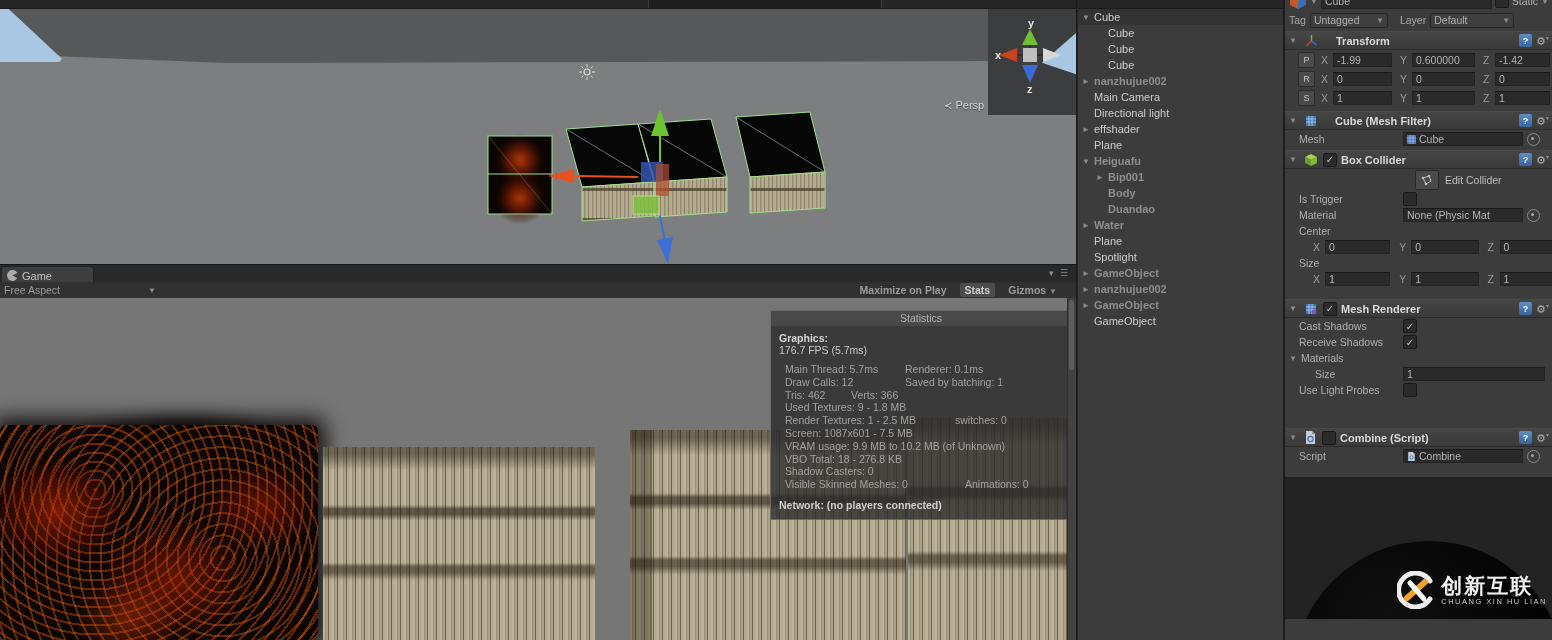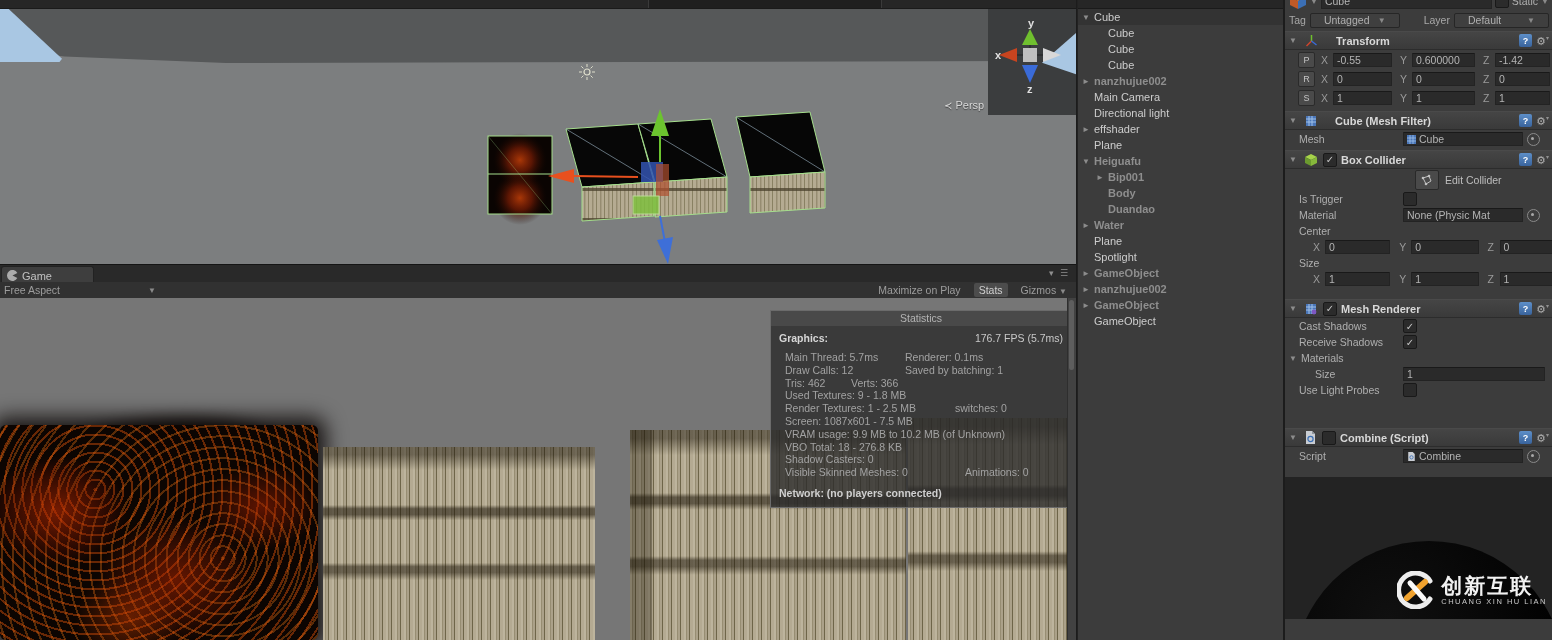--- a/index.html
+++ b/index.html
@@ -25,21 +25,21 @@
 
   
   #game-tabbar{left:0;top:264px;width:1076px;height:18px;background:#292929;border-top:1px solid #151515;}
   #game-tab{position:absolute;left:1px;top:1px;width:86px;height:17px;background:#3E3E3E;
             border:1px solid #222;border-bottom:none;border-radius:3px 3px 0 0;
             display:flex;align-items:center;gap:4px;padding-left:5px;color:#C2C2C2;}
   #tabbar-icons{position:absolute;right:6px;top:3px;color:#8F8F8F;font-size:9px;letter-spacing:2px;}
   #game-toolbar{left:0;top:282px;width:1076px;height:16px;background:#313131;border-bottom:4px solid #0f766e;
                 display:flex;align-items:center;color:#9C9C9C;font-size:10.5px;}
   #aspect-dd{width:152px;display:flex;align-items:center;justify-content:space-between;padding:0 4px;height:100%;}
-  #toolbar-right{margin-left:auto;display:flex;align-items:center;gap:8px;padding-right:4px;}
+  #toolbar-right{margin-left:auto;display:flex;align-items:center;gap:8px;padding-right:14px;font-weight:bold;}
   .tbtn{padding:1px 5px;border-radius:2px;cursor:default;}
   .tbtn.active{background:#4C4C4C;color:#CFCFCF;}
   .ddarrow{font-size:8px;color:#8A8A8A;}
 
   
   #game-viewport{left:0;top:298px;width:1076px;height:342px;background:#767676;overflow:hidden;}
   .bark{background-color:#B2A98F;background-image:
       linear-gradient(180deg,rgba(20,14,4,.45) 0 4%,rgba(0,0,0,0) 12%,rgba(0,0,0,0) 30%,rgba(25,18,6,.55) 32% 35%,rgba(0,0,0,0) 38%,rgba(0,0,0,0) 60%,rgba(25,18,6,.5) 62% 65%,rgba(0,0,0,0) 69%),
       repeating-linear-gradient(90deg,#BDB49D 0 2px,#978D72 2px 3px,#ABA189 3px 5px,#6E6549 5px 6px,#B4AA92 6px 9px);}
   .bark-side{position:absolute;left:0;top:0;bottom:0;width:22px;background:rgba(30,22,10,.35);}
@@ -53,21 +53,21 @@
       repeating-radial-gradient(circle at 70% 62%, rgba(255,125,20,.32) 0 2px, transparent 2px 11px);
       box-shadow:0 0 20px 8px rgba(8,4,2,.85);}
   #fire-top{position:absolute;left:60px;top:132px;width:208px;height:52px;border-radius:50%;
       background:radial-gradient(ellipse at 50% 50%, rgba(160,35,0,.75), rgba(60,12,0,.9) 60%, rgba(10,4,2,.95) 85%);
       background-color:#0A0402;transform:rotate(-4deg);filter:blur(1px);
       box-shadow:0 0 16px 10px rgba(10,5,2,.8);}
   #stats-panel{position:absolute;left:770px;top:12px;width:300px;background:rgba(44,44,44,.8);
       border:1px solid #6B6B6B;color:#A2A2A2;font-size:10.5px;}
   #stats-title{height:15px;background:rgba(82,82,82,.65);color:#B4B4B4;text-align:center;line-height:15px;}
   #stats-body{padding:6px 8px 8px 8px;}
-  #stats-graphics{display:flex;justify-content:space-between;font-weight:bold;color:#D6D6D6;margin-bottom:7px;}
+  #stats-graphics{display:flex;justify-content:space-between;font-weight:bold;color:#D6D6D6;margin-bottom:7px;flex-direction:column;}
   #stats-graphics .fps{font-weight:normal;color:#C8C8C8;}
   .srow{display:flex;line-height:12.8px;padding-left:6px;}
   .sl{flex:none;}
   .w120{min-width:120px;} .w66{min-width:66px;} .w170{min-width:170px;} .w180{min-width:180px;}
   #stats-network{font-weight:bold;color:#CFCFCF;margin-top:8px;}
   #game-scrollbar{position:absolute;right:0;top:0;width:8px;height:342px;background:#424242;border-left:1px solid #2e2e2e;}
   #game-scrollbar .thumb{position:absolute;left:1px;top:2px;width:5px;height:70px;background:#5E5E5E;border-radius:3px;}
 
   
   #hierarchy{left:1077px;top:0;width:206px;height:640px;background:#3C3C3C;border-left:1px solid #222;overflow:hidden;}
@@ -95,21 +95,21 @@
        padding:0 3px;overflow:hidden;white-space:nowrap;border-radius:1px;display:flex;align-items:center;gap:3px;}
   .num{width:47px;} 
   .axis{width:12px;flex:none;color:#9A9A9A;}
   .prs{width:15px;height:14px;background:#4A4A4A;border:1px solid #2A2A2A;border-radius:2px;color:#C4C4C4;
        font-size:9px;display:flex;align-items:center;justify-content:center;margin-right:6px;}
   .cb{width:12px;height:12px;background:#2B2B2B;border:1px solid #191919;border-radius:2px;flex:none;
       display:flex;align-items:center;justify-content:center;color:#C6C6C6;font-size:10px;}
   .target-ic{width:11px;height:11px;border:1px solid #8A8A8A;border-radius:50%;margin-left:4px;flex:none;position:relative;}
   .target-ic::after{content:"";position:absolute;left:3px;top:3px;width:3px;height:3px;background:#A8A8A8;border-radius:50%;}
   .dd{background:#3F3F3F;border:1px solid #262626;border-radius:2px;height:13px;display:flex;align-items:center;
-      justify-content:space-between;color:#B0B0B0;padding:0 13px;}
+      justify-content:space-between;color:#B0B0B0;padding:0 3px;}
   .objic{width:9px;height:9px;flex:none;}
   .foldrow{display:flex;align-items:center;height:16px;padding-left:4px;color:#AFAFAF;}
   #preview-header{height:20px;background:linear-gradient(#4C4C4C,#3D3D3D);border-top:1px solid #2F2F2F;border-bottom:1px solid #282828;
       display:flex;align-items:center;color:#DDD;font-weight:bold;font-size:11.5px;padding:0 4px;}
   #preview-grip{width:44px;height:7px;margin-left:10px;border-top:1px solid #8A8A8A;border-bottom:1px solid #8A8A8A;position:relative;}
   #preview-grip::after{content:"";position:absolute;left:0;top:2px;width:100%;height:1px;background:#8A8A8A;}
   #preview-play{margin-left:14px;color:#9A9A9A;font-size:12px;}
   #preview-sphere-ic{width:13px;height:13px;border-radius:50%;margin-left:12px;background:radial-gradient(circle at 35% 30%,#B9C2CE,#454B55 75%);}
   #preview-dots-ic{margin-left:12px;position:relative;width:16px;height:10px;}
   #preview-dots-ic i{position:absolute;width:9px;height:9px;border-radius:50%;}
@@ -405,21 +405,21 @@
       <span class="cb"></span>
       <span style="color:#B0B0B0">Static</span>
       <span class="ddarrow">▼</span>
     </div>
     <div style="display:flex;align-items:center;height:18px;padding:0 4px;gap:4px">
       <span style="color:#A8A8A8;margin-left:0">Tag</span>
       <div class="dd" style="width:70px">
         <span>Untagged</span>
           <span class="ddarrow">▼</span>
       </div>
-      <span style="color:#A8A8A8;margin-left:20px">Layer</span>
+      <span style="color:#A8A8A8;margin-left:8px">Layer</span>
       <div class="dd" style="width:76px">
         <span>Default</span>
           <span class="ddarrow">▼</span>
       </div>
     </div>
   </div>
 
   <div class="isec" style="top:31px">
     <div class="comp-h">
       <span class="tri tri-d"></span>
@@ -430,21 +430,21 @@
       </svg>
       <span style="margin-left:14px">Transform</span>
       <span class="hicons">
           <span class="help-ic">?</span>
           <span class="gear-ic">⚙</span>
         </span>
     </div>
     <div class="irow" style="height:19px;padding-left:13px">
       <span class="prs">P</span>
       <span class="axis">X</span>
-        <div class="fld num" style="width:51px">-0.55</div>
+        <div class="fld num" style="width:51px">-1.99</div>
       <span class="axis" style="margin-left:8px">Y</span>
         <div class="fld num" style="width:55px">0.600000</div>
       <span class="axis" style="margin-left:8px">Z</span>
         <div class="fld num">-1.42</div>
     </div>
     <div class="irow" style="height:19px;padding-left:13px">
       <span class="prs">R</span>
       <span class="axis">X</span>
         <div class="fld num" style="width:51px">0</div>
       <span class="axis" style="margin-left:8px">Y</span>

